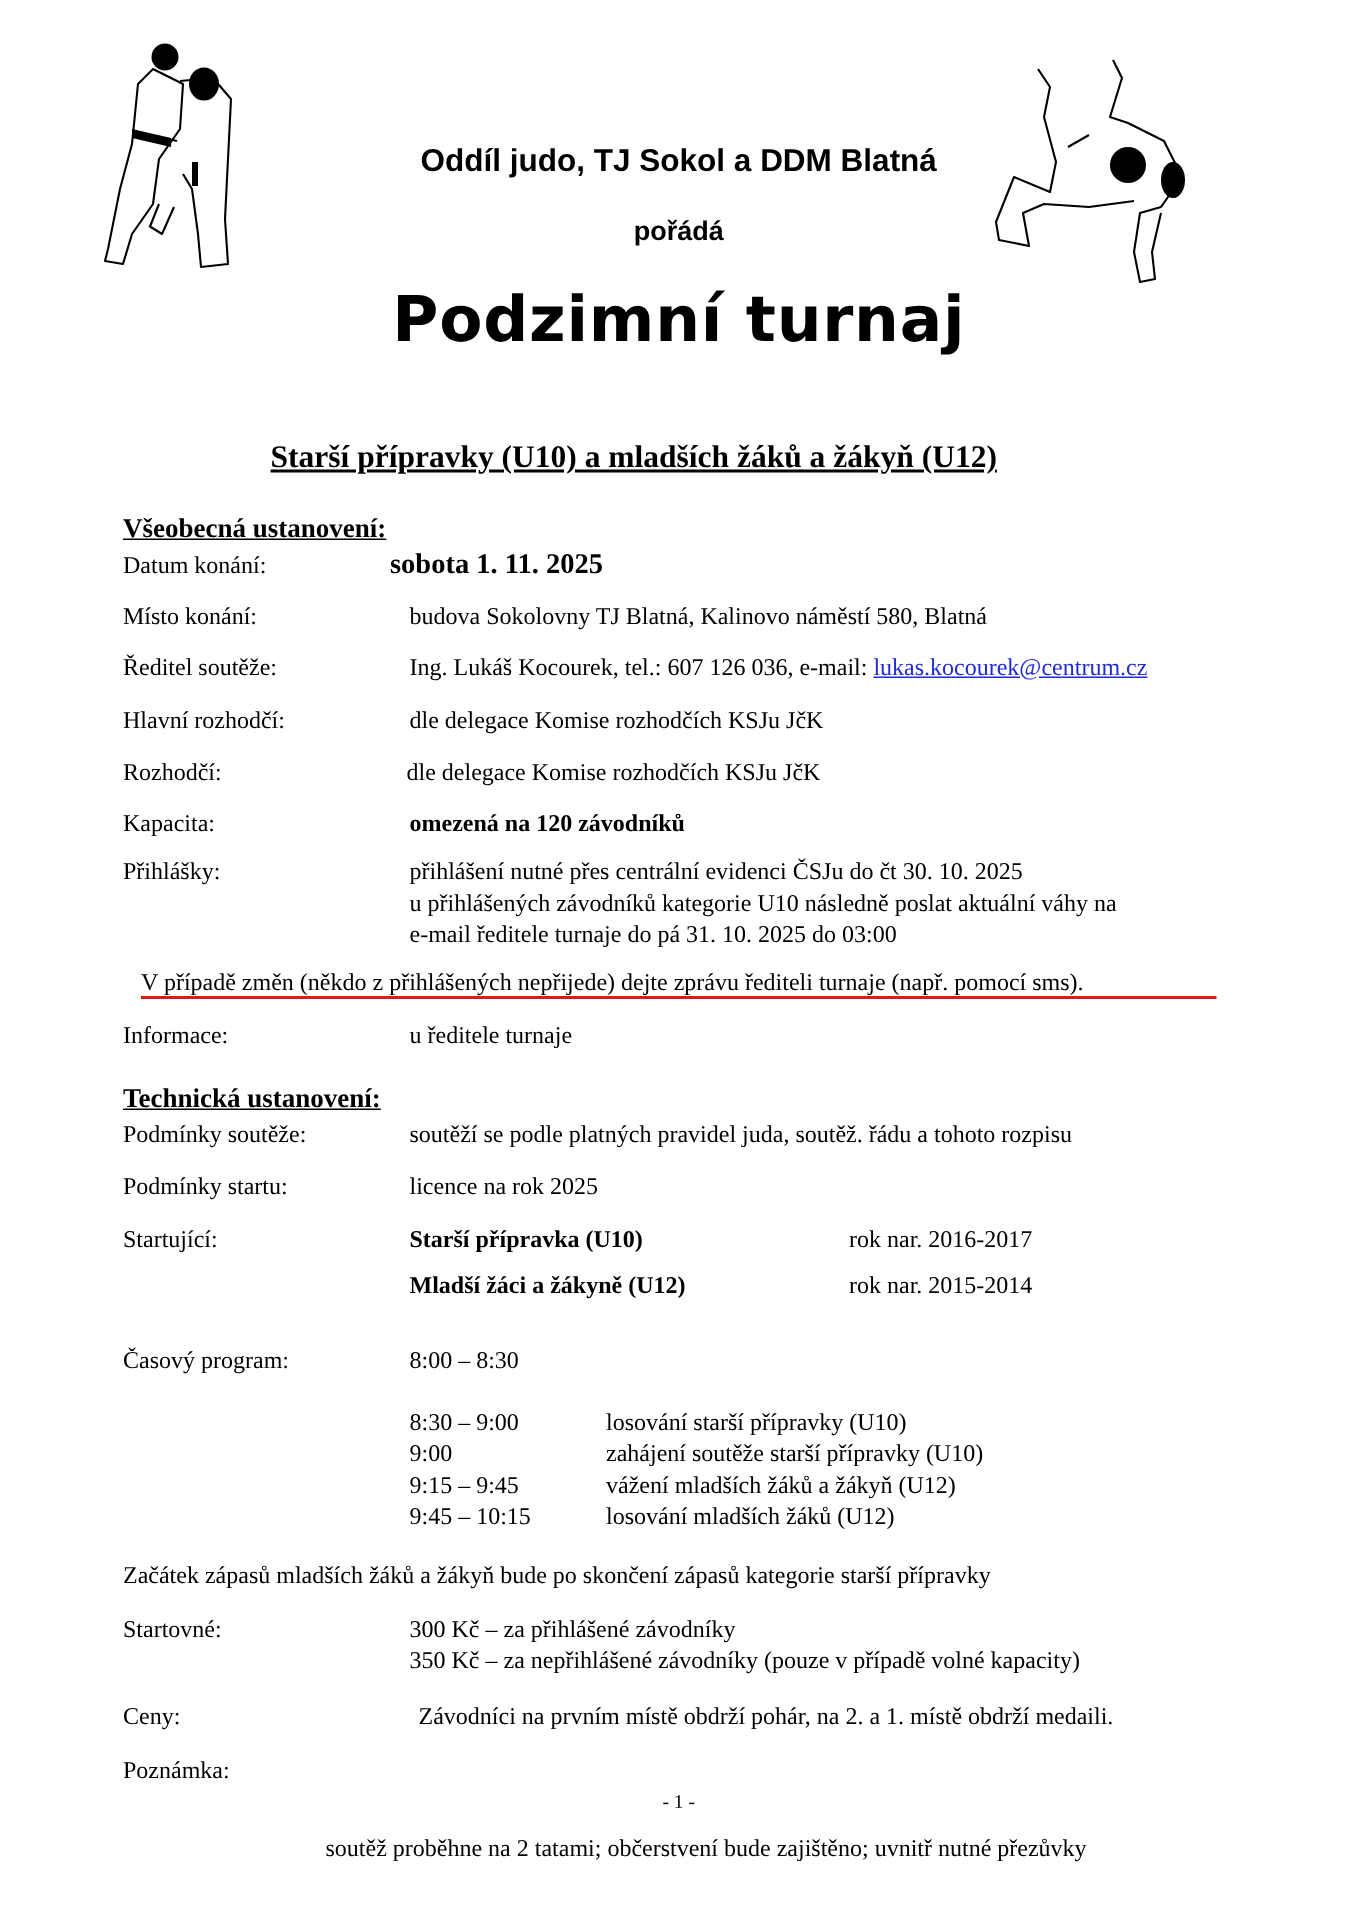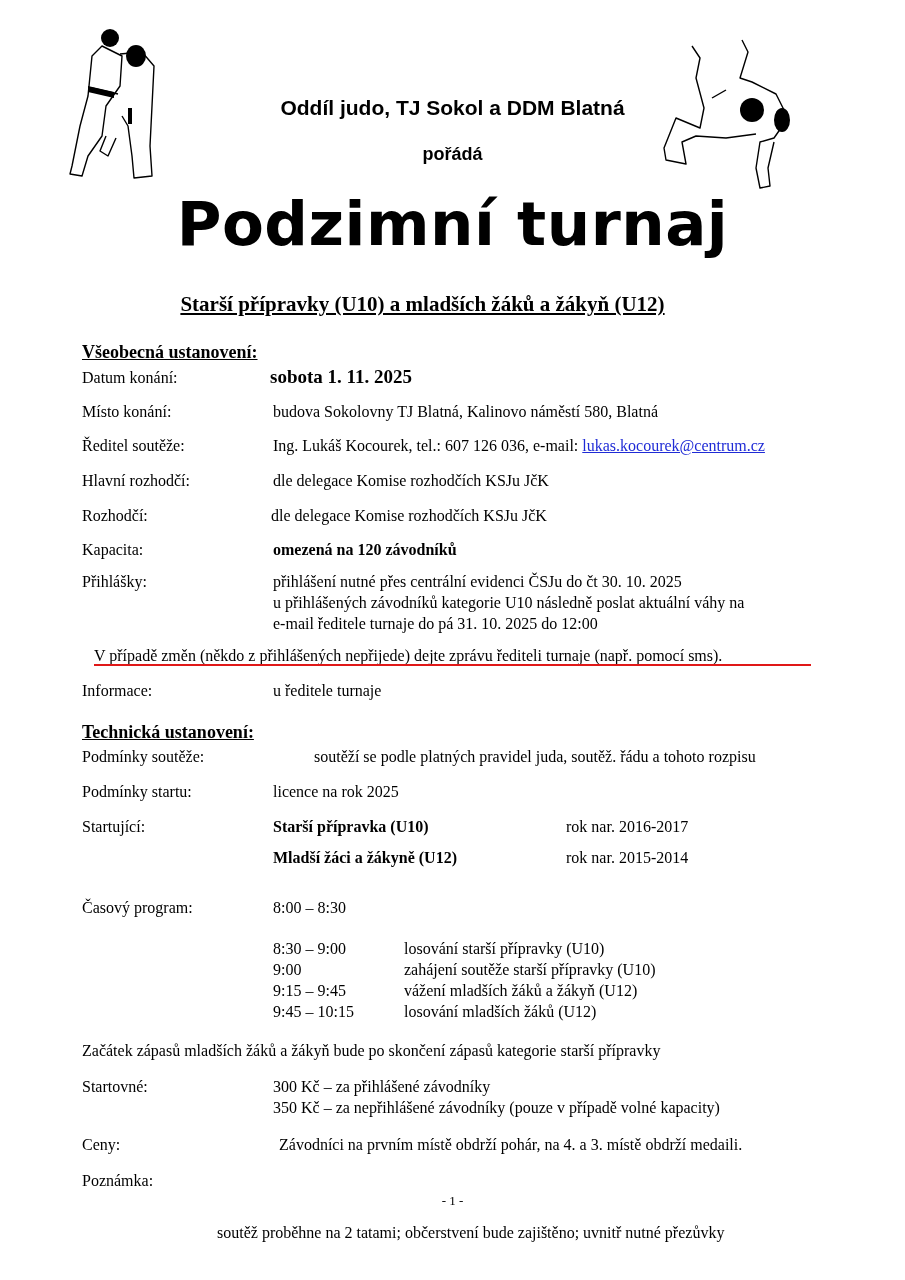--- a/index.html
+++ b/index.html
@@ -38,27 +38,27 @@
     <path d="M36 8 L44 20 L40 40 L48 70 L44 90 L20 80 L8 110 L10 122 L30 126 L26 104 L40 98 L70 100 L100 96"></path>
     <path d="M86 2 L92 14 L84 40 L96 44 L120 56 L132 80 L118 100 L104 104 L100 130 L104 150 L114 148 L112 130 L118 104"></path>
     <path d="M56 60 L70 52"></path>
   </g>
   <circle cx="96" cy="72" r="12" fill="#000"></circle>
   <ellipse cx="126" cy="82" rx="8" ry="12" fill="#000"></ellipse>
 </svg>
 
 <div class="abs sans b" style="left:0;width:905px;text-align:center;top:96px;font-size:21px;">Oddíl judo, TJ Sokol a DDM Blatná</div>
 <div class="abs sans b" style="left:0;width:905px;text-align:center;top:144px;font-size:18px;">pořádá</div>
-<div class="abs djv b" style="left:0;width:905px;text-align:center;top:188px;font-size:61px;letter-spacing:0.5px;">Podzimní turnaj</div>
+<div class="abs djv b" style="left:0;width:905px;text-align:center;top:188px;font-size:42px;letter-spacing:0.5px;">Podzimní turnaj</div>
 <div class="abs b u" style="left:0;width:845px;text-align:center;top:292px;font-size:21px;">Starší přípravky (U10) a mladších žáků a žákyň (U12)</div>
 
 <div class="abs sec" style="top:342px;">Všeobecná ustanovení:</div>
 
 <div class="abs lbl" style="top:369px;">Datum konání:</div>
-<div class="abs val b" style="left:270px;top:366px;font-size:19px;">sobota 1. 11. 2025</div>
+<div class="abs val b" style="left:260px;top:366px;font-size:19px;">sobota 1. 11. 2025</div>
 
 <div class="abs lbl" style="top:403px;">Místo konání:</div>
 <div class="abs val" style="left:273px;top:403px;">budova Sokolovny TJ Blatná, Kalinovo náměstí 580, Blatná</div>
 
 <div class="abs lbl" style="top:437px;">Ředitel soutěže:</div>
 <div class="abs val" style="left:273px;top:437px;">
   <span>Ing. Lukáš Kocourek, tel.: 607 126 036, e-mail: </span><a class="link">lukas.kocourek@centrum.cz</a>
 </div>
 
 <div class="abs lbl" style="top:472px;">Hlavní rozhodčí:</div>
@@ -66,32 +66,32 @@
 
 <div class="abs lbl" style="top:507px;">Rozhodčí:</div>
 <div class="abs val" style="left:271px;top:507px;">dle delegace Komise rozhodčích KSJu JčK</div>
 
 <div class="abs lbl" style="top:541px;">Kapacita:</div>
 <div class="abs val b" style="left:273px;top:541px;">omezená na 120 závodníků</div>
 
 <div class="abs lbl" style="top:573px;">Přihlášky:</div>
 <div class="abs val" style="left:273px;top:573px;">přihlášení nutné přes centrální evidenci ČSJu do čt 30. 10. 2025</div>
 <div class="abs val" style="left:273px;top:594px;">u přihlášených závodníků kategorie U10 následně poslat aktuální váhy na</div>
-<div class="abs val" style="left:273px;top:615px;">e-mail ředitele turnaje do pá 31. 10. 2025 do 12:00</div>
+<div class="abs val" style="left:273px;top:615px;">e-mail ředitele turnaje do pá 31. 10. 2025 do 03:00</div>
 
 <div class="abs val" style="left:94px;top:647px;">V případě změn (někdo z přihlášených nepřijede) dejte zprávu řediteli turnaje (např. pomocí sms).</div>
 <div class="redline"></div>
 
 <div class="abs lbl" style="top:682px;">Informace:</div>
 <div class="abs val" style="left:273px;top:682px;">u ředitele turnaje</div>
 
 <div class="abs sec" style="top:722px;">Technická ustanovení:</div>
 
 <div class="abs lbl" style="top:748px;">Podmínky soutěže:</div>
-<div class="abs val" style="left:273px;top:748px;margin-left:41px;">soutěží se podle platných pravidel juda, soutěž. řádu a tohoto rozpisu</div>
+<div class="abs val" style="left:273px;top:748px;">soutěží se podle platných pravidel juda, soutěž. řádu a tohoto rozpisu</div>
 
 <div class="abs lbl" style="top:783px;">Podmínky startu:</div>
 <div class="abs val" style="left:273px;top:783px;">licence na rok 2025</div>
 
 <div class="abs lbl" style="top:818px;">Startující:</div>
 <div class="abs val b" style="left:273px;top:818px;">Starší přípravka (U10)</div>
 <div class="abs val" style="left:566px;top:818px;">rok nar. 2016-2017</div>
 <div class="abs val b" style="left:273px;top:849px;">Mladší žáci a žákyně (U12)</div>
 <div class="abs val" style="left:566px;top:849px;">rok nar. 2015-2014</div>
 
@@ -108,18 +108,18 @@
 <div class="abs val" style="left:273px;top:1003px;">9:45 – 10:15</div>
 <div class="abs val" style="left:404px;top:1003px;">losování mladších žáků (U12)</div>
 
 <div class="abs val" style="left:82px;top:1042px;">Začátek zápasů mladších žáků a žákyň bude po skončení zápasů kategorie starší přípravky</div>
 
 <div class="abs lbl" style="top:1078px;">Startovné:</div>
 <div class="abs val" style="left:273px;top:1078px;">300 Kč – za přihlášené závodníky</div>
 <div class="abs val" style="left:273px;top:1099px;">350 Kč – za nepřihlášené závodníky (pouze v případě volné kapacity)</div>
 
 <div class="abs lbl" style="top:1136px;">Ceny:</div>
-<div class="abs val" style="left:279px;top:1136px;">Závodníci na prvním místě obdrží pohár, na 4. a 3. místě obdrží medaili.</div>
+<div class="abs val" style="left:279px;top:1136px;">Závodníci na prvním místě obdrží pohár, na 2. a 1. místě obdrží medaili.</div>
 
 <div class="abs lbl" style="top:1172px;">Poznámka:</div>
 <div class="abs val" style="left:189px;top:1224px;margin-left:28px;">soutěž proběhne na 2 tatami; občerstvení bude zajištěno; uvnitř nutné přezůvky</div>
 
 <div class="abs" style="left:0;width:905px;text-align:center;top:1193px;font-size:13px;">- 1 -</div>
 
 </body></html>

